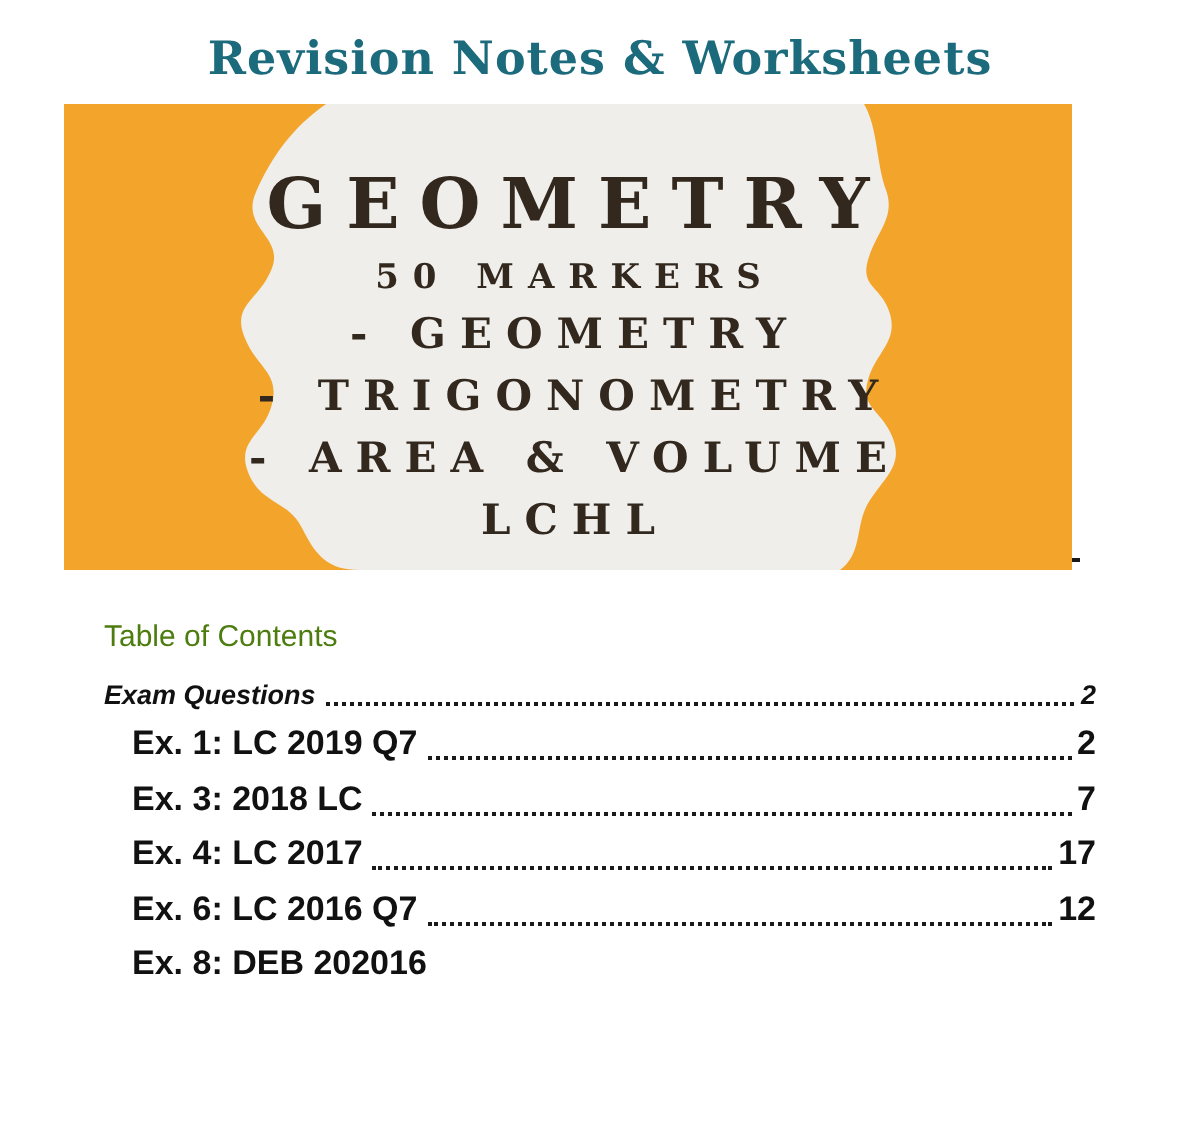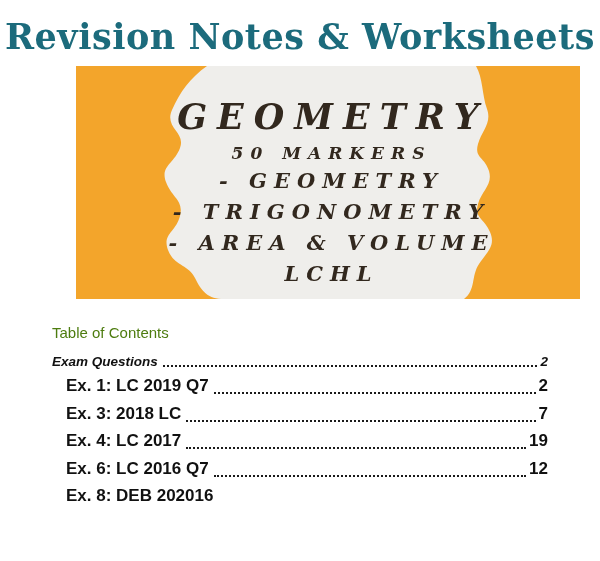--- a/index.html
+++ b/index.html
@@ -8,30 +8,29 @@
     overflow: hidden;
     background: #ffffff;
     font-family: "Liberation Sans", sans-serif;
     color: #111;
   }
   .doc-title {
     margin-top: 16px;
     text-align: center;
     font-family: "DejaVu Serif", serif;
     font-weight: 600;
-    font-size: 35px;
+    font-size: 23px;
     letter-spacing: 0.5px;
     color: #1C6B7C;
   }
   .banner {
     position: relative;
-    margin: 9px 0 0 76px;
+    margin: 9px 0 0 32px;
     width: 504px;
     height: 174px;
-    font-style: italic;
   }
   .banner svg { position: absolute; inset: 0; display: block; }
   .banner-text {
     position: absolute; inset: 0;
     display: flex; flex-direction: column;
     align-items: center;
     padding-top: 32px;
     font-family: "DejaVu Serif", serif;
     color: #32281E;
     text-align: center;
@@ -151,21 +150,21 @@
     <span class="toc-page">2</span>
   </div>
     <div class="toc-row level-2">
     <span class="toc-label">Ex. 3: 2018 LC</span>
     <span class="toc-dots"></span>
     <span class="toc-page">7</span>
   </div>
     <div class="toc-row level-2">
     <span class="toc-label">Ex. 4: LC 2017</span>
     <span class="toc-dots"></span>
-    <span class="toc-page">19</span>
+    <span class="toc-page">17</span>
   </div>
     <div class="toc-row level-2">
     <span class="toc-label">Ex. 6: LC 2016 Q7</span>
     <span class="toc-dots"></span>
     <span class="toc-page">12</span>
   </div>
     <div class="toc-row level-2">
     <span class="toc-label">Ex. 8: DEB 2020</span>
 
     <span class="toc-page">16</span>

